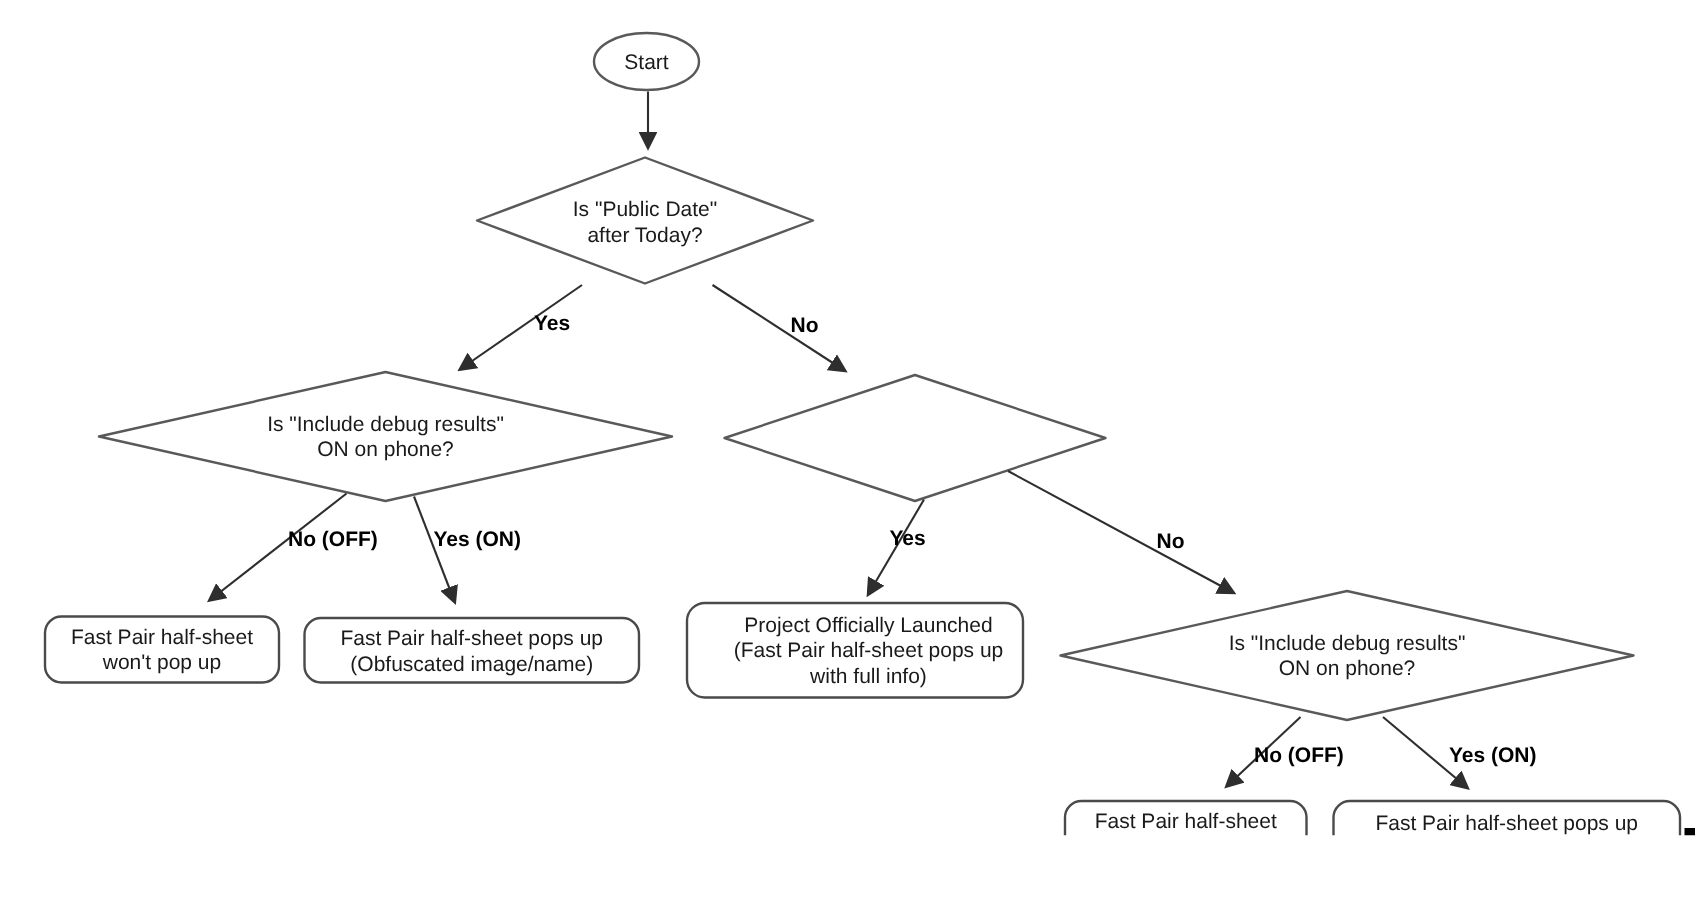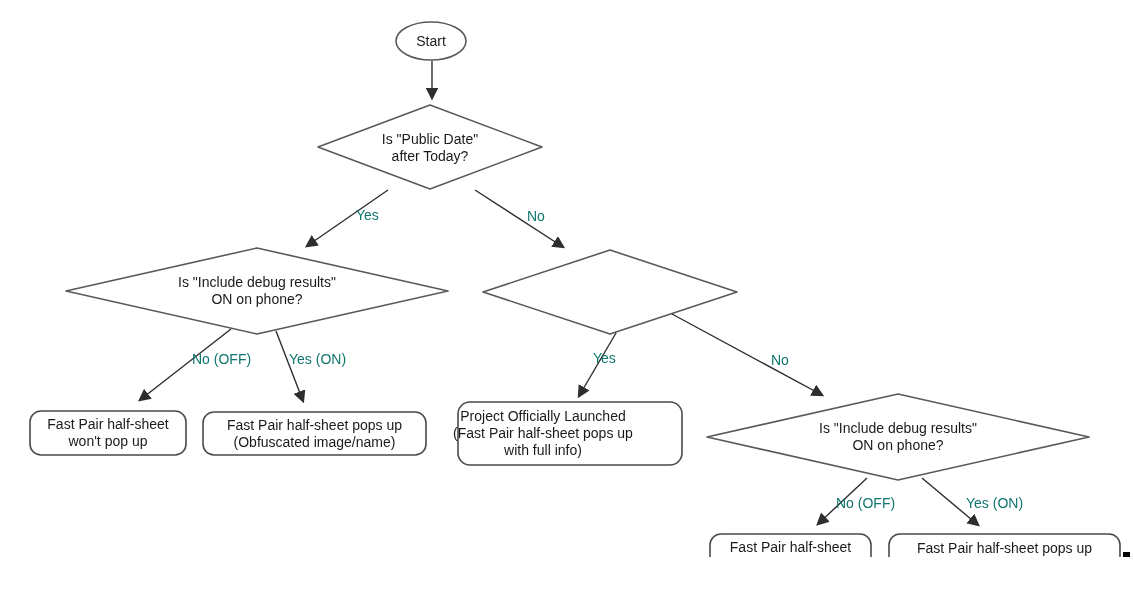--- a/index.html
+++ b/index.html
@@ -26,22 +26,23 @@
     text-align: center;
     white-space: pre-line;
     font-size: 14px;
     line-height: 1.2;
     color: #1a1a1a;
   }
   .edge-label {
     position: absolute;
     font-size: 14px;
     line-height: 1.2;
-    color: #0f766e;
+    color: #000000;
     white-space: nowrap;
+    font-weight: bold;
   }
   .cursor-bar {
     position: absolute;
     left: 1123px;
     top: 552px;
     width: 7px;
     height: 40px;
     background: #000000;
   }
 </style>
@@ -85,21 +86,21 @@
   <div class="node-label" style="left:330px; top:127px; width:200px; height:42px;">Is "Public Date"
 after Today?</div>
   <div class="node-label" style="left:132px; top:270px; width:250px; height:42px;">Is "Include debug results"
 ON on phone?</div>
   <div class="node-label" style="left:773px; top:416px; width:250px; height:42px;">Is "Include debug results"
 ON on phone?</div>
   <div class="node-label" style="left:30px; top:411px; width:156px; height:44px;">Fast Pair half-sheet
 won't pop up</div>
   <div class="node-label" style="left:203px; top:412px; width:223px; height:43px;">Fast Pair half-sheet pops up
 (Obfuscated image/name)</div>
-  <div class="node-label" style="left:431px; top:402px; width:224px; height:63px;">Project Officially Launched
+  <div class="node-label" style="left:467px; top:402px; width:224px; height:63px;">Project Officially Launched
 (Fast Pair half-sheet pops up
 with full info)</div>
   <div class="node-label" style="left:710px; top:534px; width:161px; height:44px;">Fast Pair half-sheet
 won't pop up</div>
   <div class="node-label" style="left:889px; top:534px; width:231px; height:46px;">Fast Pair half-sheet pops up
 (Non-obfuscated image/name)</div>
 
   <div class="edge-label" style="left:356px; top:207px;">Yes</div>
   <div class="edge-label" style="left:527px; top:208px;">No</div>
   <div class="edge-label" style="left:192px; top:351px;">No (OFF)</div>

